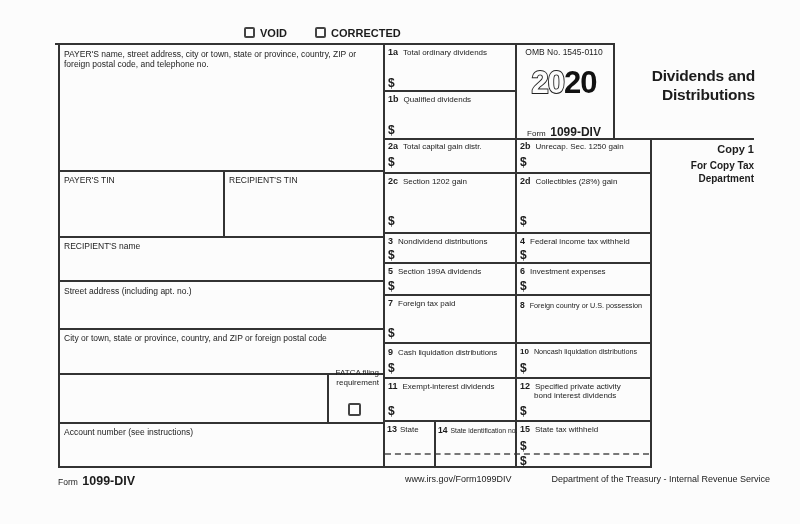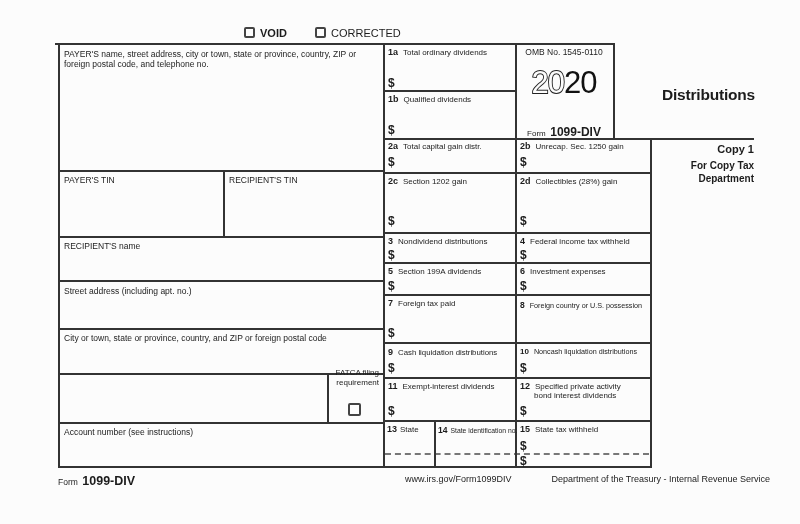--- a/index.html
+++ b/index.html
@@ -13,34 +13,34 @@
   .vl{position:absolute;width:2px;background:#333;}
   .dash{position:absolute;height:0;border-top:2px dashed #777;}
   .txt{position:absolute;white-space:nowrap;}
   .lbl{font-size:8.5px;line-height:10px;}
   .blbl{font-size:8px;line-height:9px;}
   .num{font-weight:bold;font-size:9px;margin-right:5px;}
   .dollar{position:absolute;font-size:12px;font-weight:bold;}
   .wrap{white-space:normal;}
   .cb{position:absolute;width:11px;height:11px;border:2px solid #444;border-radius:2px;background:#fdfdfd;box-sizing:border-box;}
   .field{position:absolute;background:transparent;}
-  .yr{font-weight:normal;font-size:31px;line-height:30px;letter-spacing:-1px;}
+  .yr{font-weight:bold;font-size:31px;line-height:30px;letter-spacing:-1px;}
   .yr-outline{color:#fcfcfc;-webkit-text-stroke:1.8px #222;paint-order:stroke fill;}
   .yr-solid{color:#111;}
   .rightblock{position:absolute;text-align:right;}
 </style>
 </head>
 <body>
 
 <div id="sheet">
 
   <div class="cb" style="left:244px;top:27px;"></div>
   <div class="txt" style="left:260px;top:27px;font-size:11px;font-weight:700;">VOID</div>
   <div class="cb" style="left:315px;top:27px;"></div>
-  <div class="txt" style="left:331px;top:27px;font-size:11px;font-weight:400;">CORRECTED</div>
+  <div class="txt" style="left:331px;top:27px;font-size:11px;font-weight:700;">CORRECTED</div>
 
   <div class="hl" style="left:55px;top:43px;width:558px;"></div>
   <div class="hl" style="left:383px;top:90px;width:133px;"></div>
   <div class="hl" style="left:383px;top:138px;width:371px;"></div>
   <div class="hl" style="left:58px;top:170px;width:326px;"></div>
   <div class="hl" style="left:383px;top:172px;width:268px;"></div>
   <div class="hl" style="left:383px;top:232px;width:268px;"></div>
   <div class="hl" style="left:58px;top:236px;width:326px;"></div>
   <div class="hl" style="left:383px;top:262px;width:268px;"></div>
   <div class="hl" style="left:58px;top:280px;width:326px;"></div>
@@ -104,21 +104,21 @@
   <div class="txt" style="left:517px;top:47px;width:94px;text-align:center;font-size:8.5px;">OMB No. 1545-0110</div>
   <div class="txt yr" style="left:517px;top:68px;width:94px;text-align:center;">
     <span class="yr-outline">20</span><span class="yr-solid">20</span>
   </div>
   <div class="txt" style="left:517px;top:122px;width:94px;text-align:center;">
     <span style="font-size:8px;">Form</span>
     <span style="font-size:12px;font-weight:bold;">1099-DIV</span>
   </div>
 
   <div class="rightblock" style="right:45px;top:66px;font-size:15.5px;font-weight:bold;line-height:19px;letter-spacing:-0.2px;">
-    <br>
+    <span>Dividends and</span><br>
     <span>Distributions</span>
   </div>
   <div class="rightblock" style="right:46px;top:143px;font-size:11px;font-weight:bold;">Copy 1</div>
   <div class="rightblock" style="right:46px;top:159px;font-size:10px;font-weight:bold;line-height:13px;">
     <span>For Copy Tax</span><br>
     <span>Department</span>
   </div>
 
   <div class="txt blbl" style="left:388px;top:142px;">
     <span class="num">2a</span><span>Total capital gain distr.</span>

